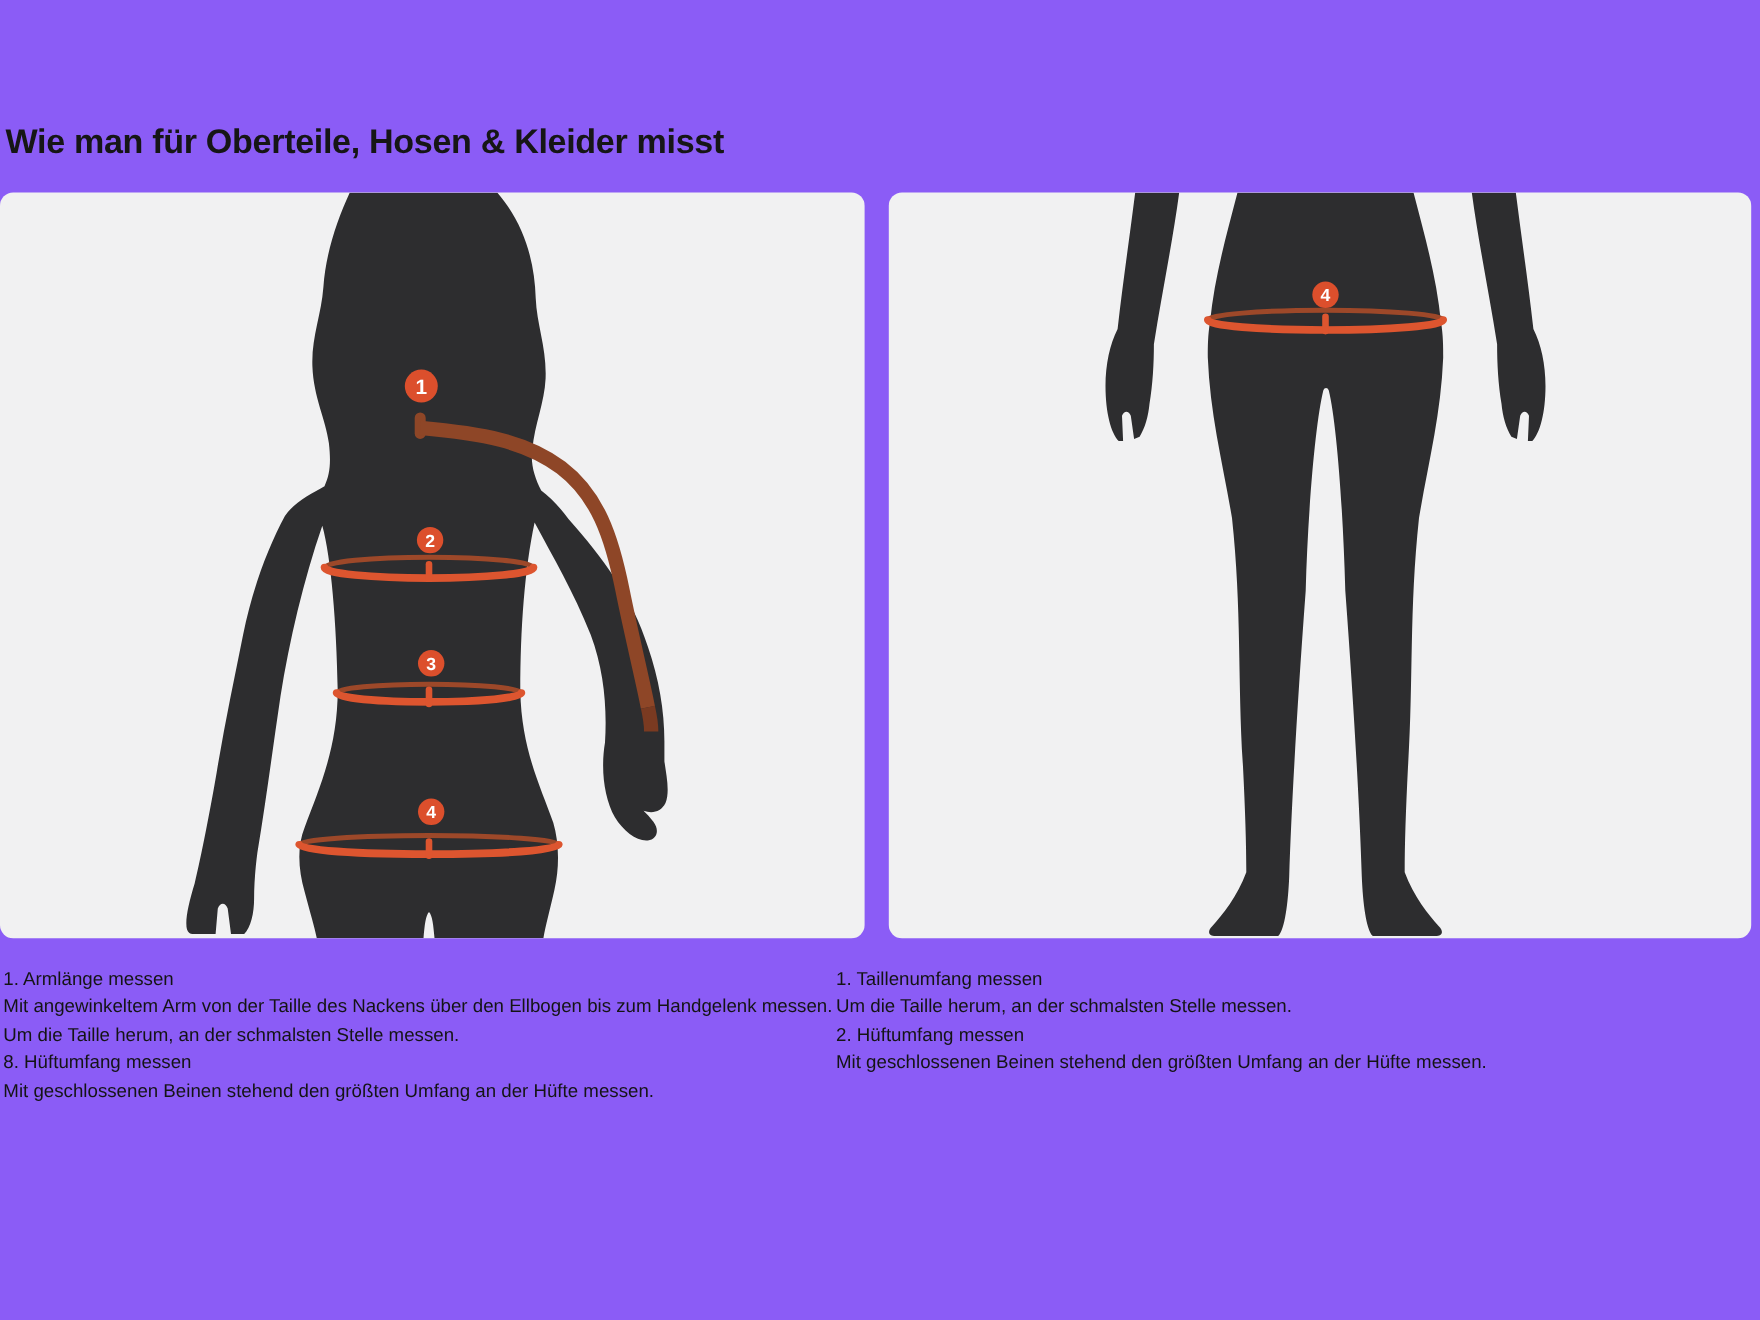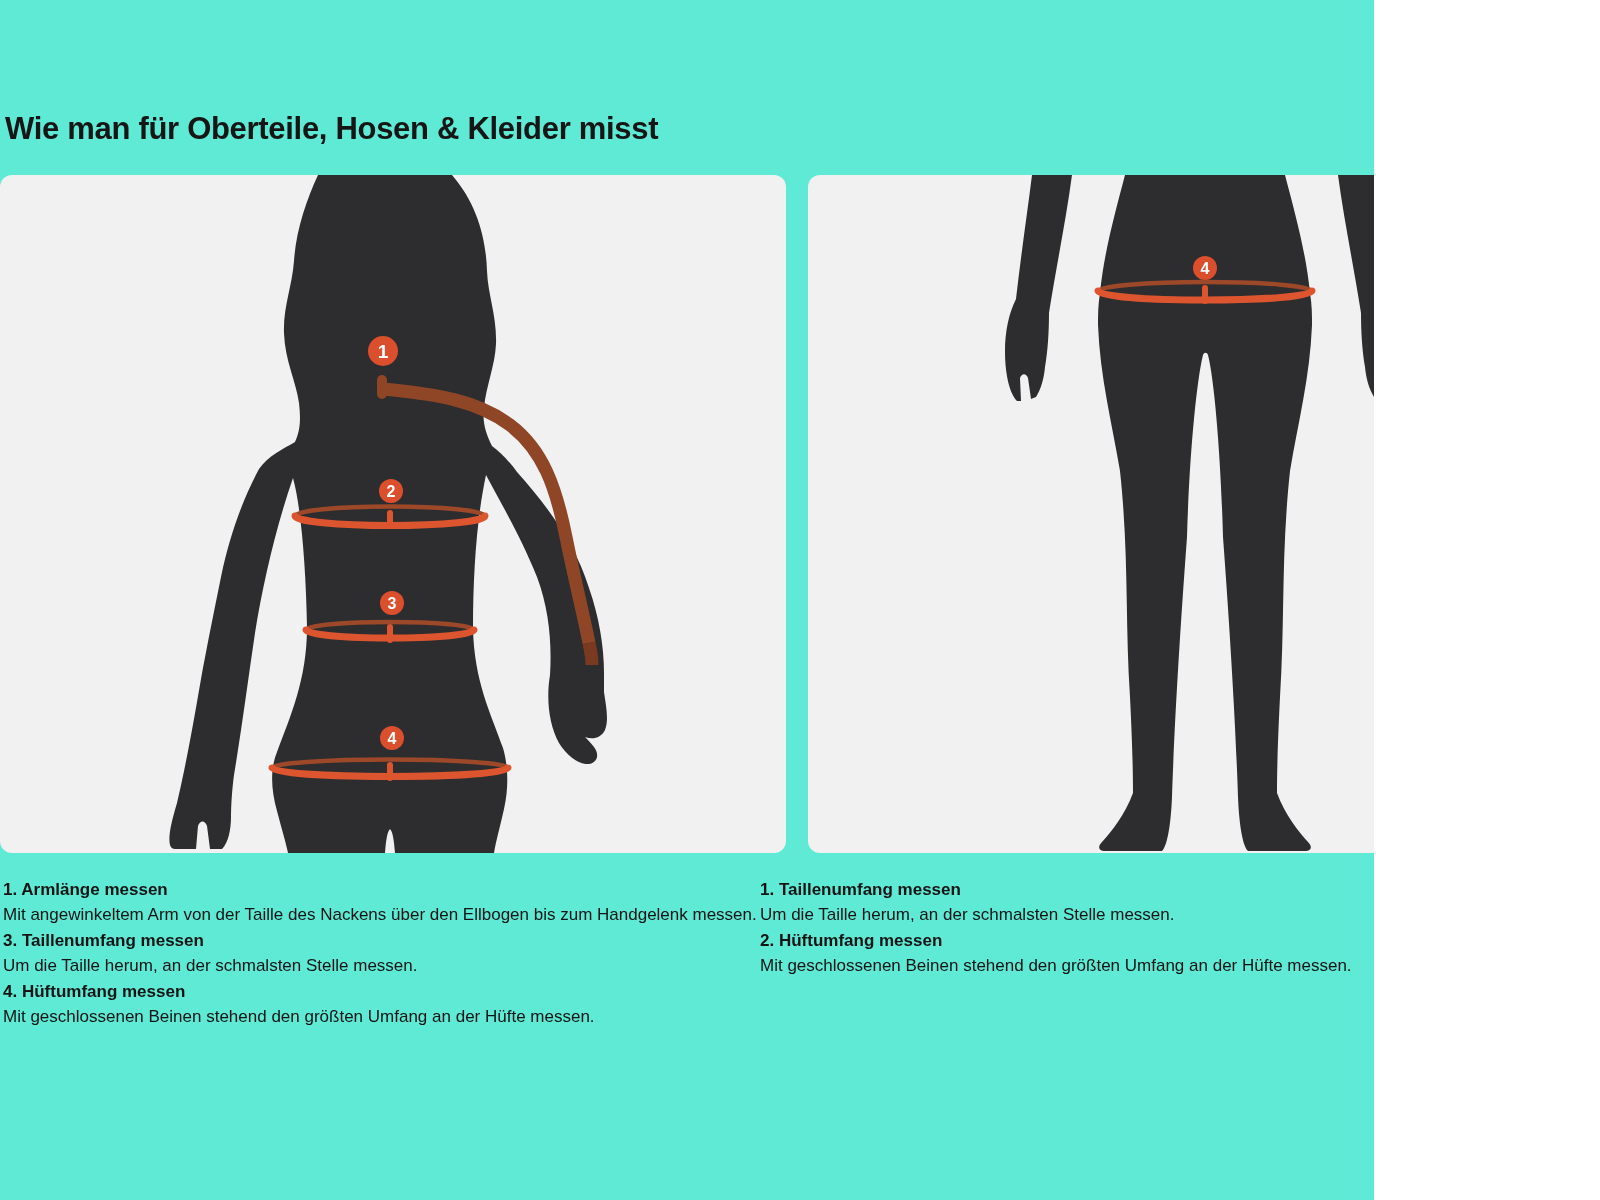--- a/index.html
+++ b/index.html
@@ -1,35 +1,35 @@
 <!DOCTYPE html>
 <html><head>
 <meta charset="utf-8">
 <style>
   html,body{margin:0;padding:0;background:#ffffff;}
   .page{
-    position:relative;width:1374px;height:1200px;background:#5eead4;overflow:hidden;
+    position:relative;width:1600px;height:1200px;background:#8b5cf6;overflow:hidden;
     font-family:"Liberation Sans","DejaVu Sans",sans-serif;color:#141414;
   }
   .title{
     position:absolute;left:5px;top:112px;margin:0;
     font-size:31px;line-height:34px;font-weight:bold;letter-spacing:-0.3px;color:#161616;
   }
   .panel{
     position:absolute;top:175px;height:678px;background:#f1f1f2;border-radius:12px;
     margin:0;overflow:hidden;
   }
   .panel-left{left:0;width:786px;}
   .panel-right{left:808px;width:784px;}
   .panel svg{display:block;width:100%;height:100%;}
   .instr{position:absolute;top:877px;margin:0;}
   .instr-left{left:3px;width:780px;}
   .instr-right{left:760px;width:760px;}
   .line{margin:0;font-size:17px;line-height:25.4px;white-space:nowrap;}
-  .heading{font-weight:bold;}
+  .heading{font-weight:normal;}
   .marker-num{
     font-family:"Liberation Sans","DejaVu Sans",sans-serif;font-weight:bold;fill:#ffffff;
   }
 </style>
 </head>
 <body>
 
 <div class="page">
 
   <h1 class="title">Wie man für Oberteile, Hosen &amp; Kleider misst</h1>
@@ -190,23 +190,22 @@
       <g>
         <circle cx="397" cy="93" r="12" fill="#dc4f2c"></circle>
         <text class="marker-num" x="397" y="99" font-size="16" text-anchor="middle">4</text>
       </g>
     </svg>
   </figure>
 
   <div class="instr instr-left">
     <p class="line heading">1. Armlänge messen</p>
     <p class="line body">Mit angewinkeltem Arm von der Taille des Nackens über den Ellbogen bis zum Handgelenk messen.</p>
-    <p class="line heading">3. Taillenumfang messen</p>
     <p class="line body">Um die Taille herum, an der schmalsten Stelle messen.</p>
-    <p class="line heading">4. Hüftumfang messen</p>
+    <p class="line heading">8. Hüftumfang messen</p>
     <p class="line body">Mit geschlossenen Beinen stehend den größten Umfang an der Hüfte messen.</p>
   </div>
 
   <div class="instr instr-right">
     <p class="line heading">1. Taillenumfang messen</p>
     <p class="line body">Um die Taille herum, an der schmalsten Stelle messen.</p>
     <p class="line heading">2. Hüftumfang messen</p>
     <p class="line body">Mit geschlossenen Beinen stehend den größten Umfang an der Hüfte messen.</p>
   </div>
 

